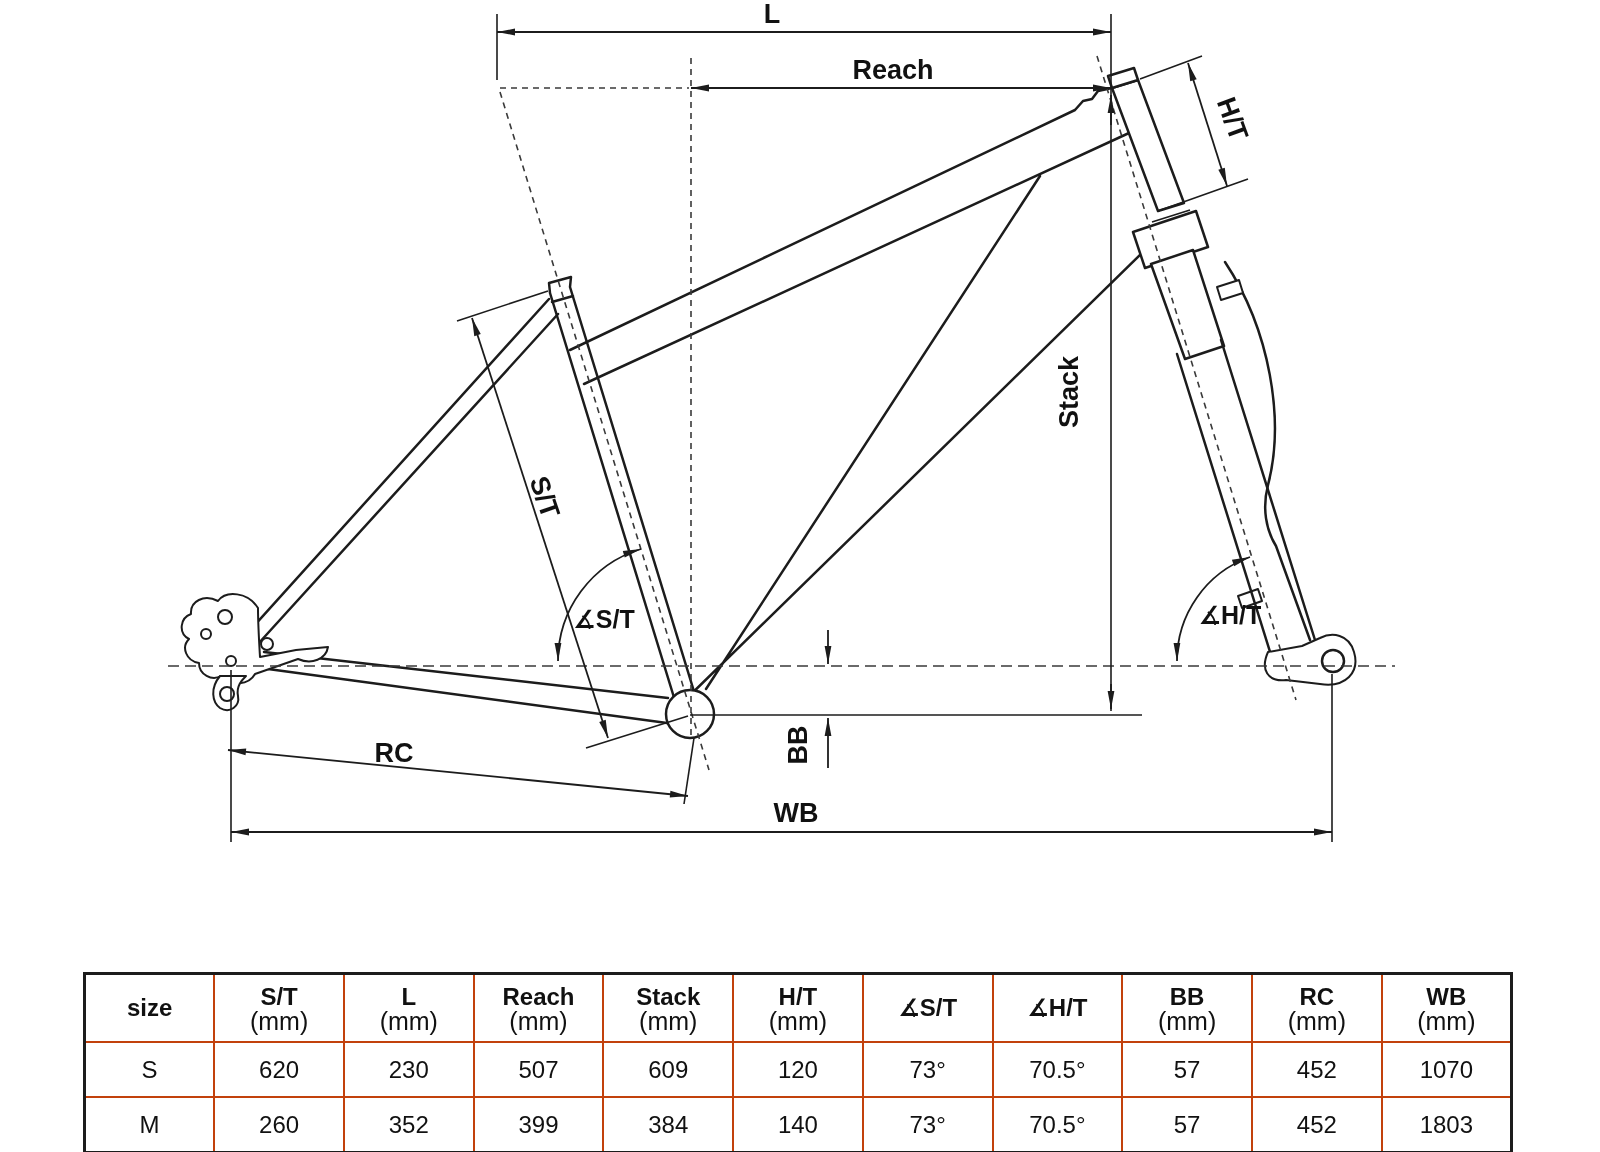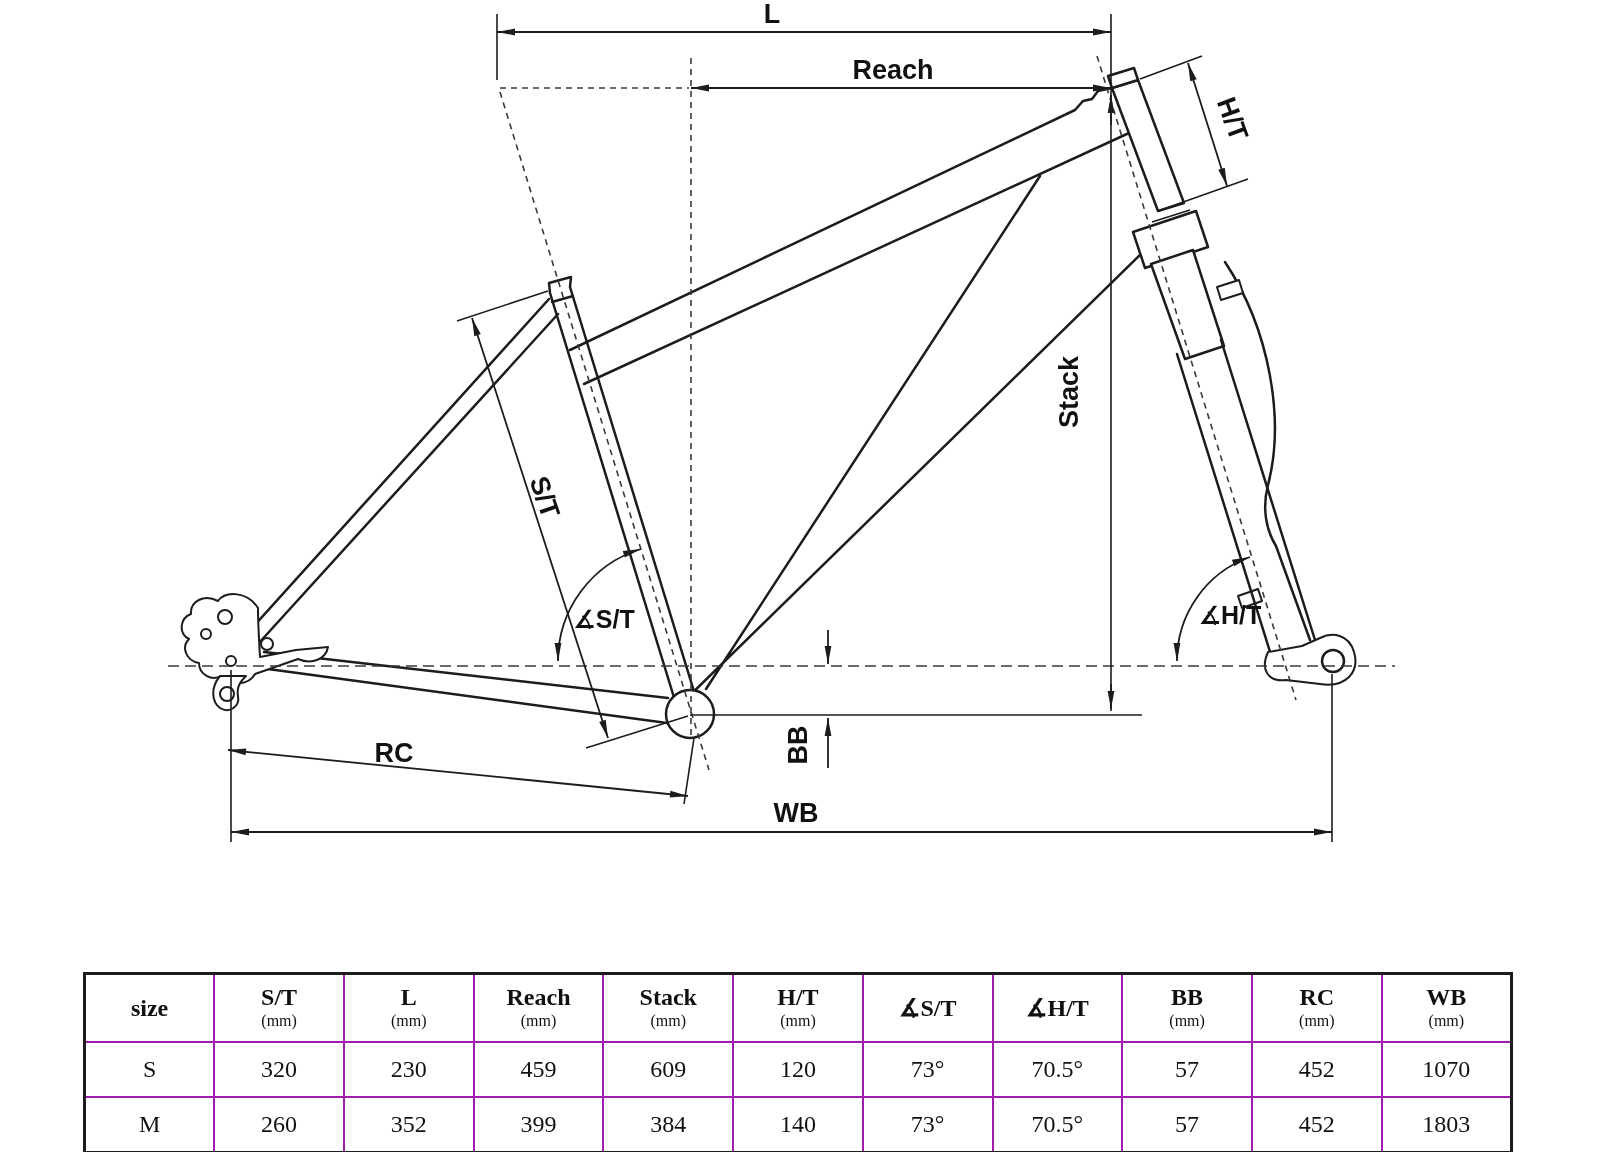--- a/index.html
+++ b/index.html
@@ -10,25 +10,25 @@
   .dim-label{font-size:27px;}
   .angle-label{font-size:25px;}
   .guide{stroke:#3a3a3a;stroke-width:1.6;fill:none;}
   .frame{stroke:#1c1c1c;stroke-width:2.5;fill:none;stroke-linejoin:round;stroke-linecap:round;}
   .framefill{stroke:#1c1c1c;stroke-width:2.5;fill:#ffffff;stroke-linejoin:round;}
   .detail{stroke:#1c1c1c;stroke-width:2;fill:#ffffff;stroke-linejoin:round;}
   .dim{stroke:#1c1c1c;stroke-width:1.8;fill:none;}
   .ext{stroke:#1c1c1c;stroke-width:1.6;fill:none;}
   #geo-table-wrap{position:absolute;left:83px;top:972px;width:1430px;}
   table{border-collapse:collapse;table-layout:fixed;width:1430px;background:#fff;}
-  th,td{border:2px solid #a21caf;text-align:center;vertical-align:middle;color:#111;font-family:Liberation Serif, serif;}
+  th,td{border:2px solid #c2410c;text-align:center;vertical-align:middle;color:#111;}
   th{height:66px;font-size:24px;font-weight:bold;padding:0;}
   td{height:51px;font-size:24px;font-weight:normal;}
   th .hl{line-height:26px;}
-  th .hs{line-height:22px;font-size:16px;font-weight:normal;}
+  th .hs{line-height:22px;font-size:25px;font-weight:normal;}
   table{border:3px solid #1c1c1c;}
 </style>
 </head>
 <body>
 
 <div id="stage">
 <svg width="1600" height="960" viewBox="0 0 1600 960">
   <defs>
     <marker id="arr" viewBox="0 0 20 8" refX="19" refY="4" markerWidth="20" markerHeight="8" orient="auto-start-reverse" markerUnits="userSpaceOnUse">
       <path d="M19,4 L1,0.6 L1,7.4 Z" fill="#1c1c1c"></path>
@@ -195,23 +195,23 @@
             </th>
             <th>
               <div class="hl">WB</div>
               <div class="hs">(mm)</div>
             </th>
           </tr>
         </thead>
         <tbody>
           <tr>
             <td>S</td>
-            <td>320</td>
+            <td>620</td>
             <td>230</td>
-            <td>459</td>
+            <td>507</td>
             <td>609</td>
             <td>120</td>
             <td>73°</td>
             <td>70.5°</td>
             <td>57</td>
             <td>452</td>
             <td>1070</td>
           </tr>
           <tr>
             <td>M</td>

